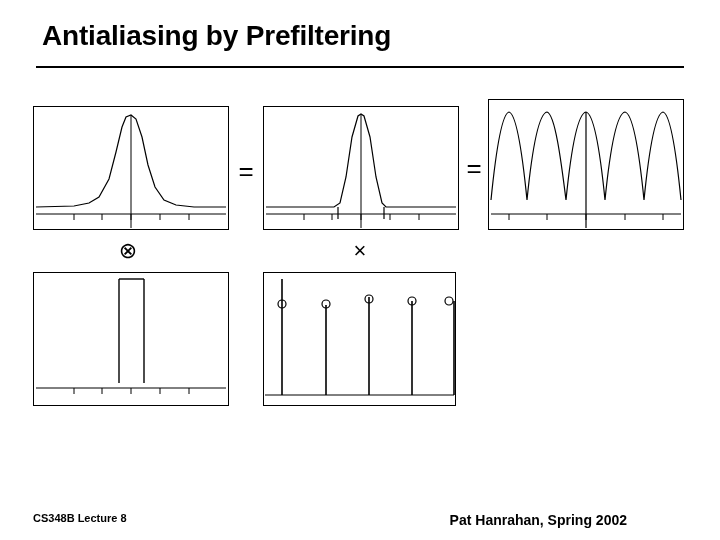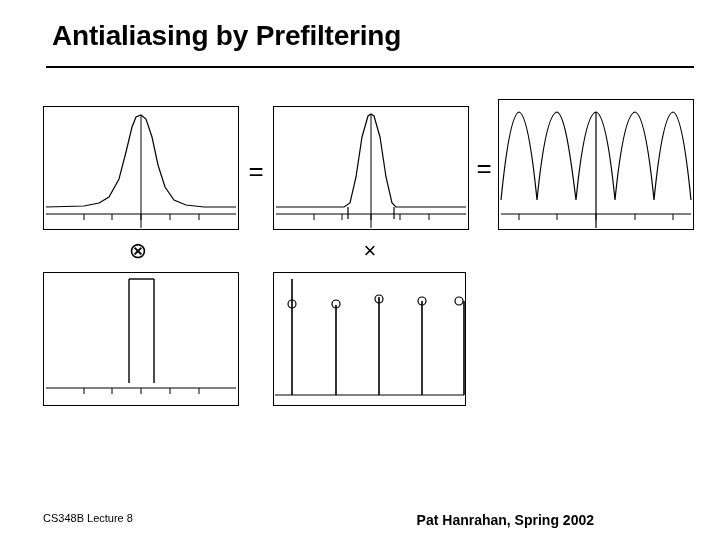--- a/index.html
+++ b/index.html
@@ -9,23 +9,24 @@
   body {
     width: 720px;
     height: 540px;
     background: #ffffff;
     font-family: "Liberation Sans", sans-serif;
     overflow: hidden;
     position: relative;
   }
   .slide {
     position: absolute;
-    left: 10px; top: 0;
+    left: 0; top: 0;
     width: 620px;
     height: 540px;
+    padding-left: 43px;
   }
   .title {
     position: absolute;
     left: 42px;
     top: 20px;
     font-size: 28px;
     font-weight: bold;
     color: #000000;
     letter-spacing: -0.2px;
   }
@@ -35,21 +36,21 @@
     top: 66px;
     width: 648px;
     height: 2px;
     background: #000000;
   }
   .footer-left {
     position: absolute;
     left: 33px;
     top: 512px;
     font-size: 11px;
-    font-weight: normal;
+    font-weight: bold;
     color: #000000;
   }
   .footer-right {
     position: absolute;
     right: 36px;
     top: 512px;
     font-size: 14px;
     font-weight: bold;
     color: #000000;
     text-align: right;

